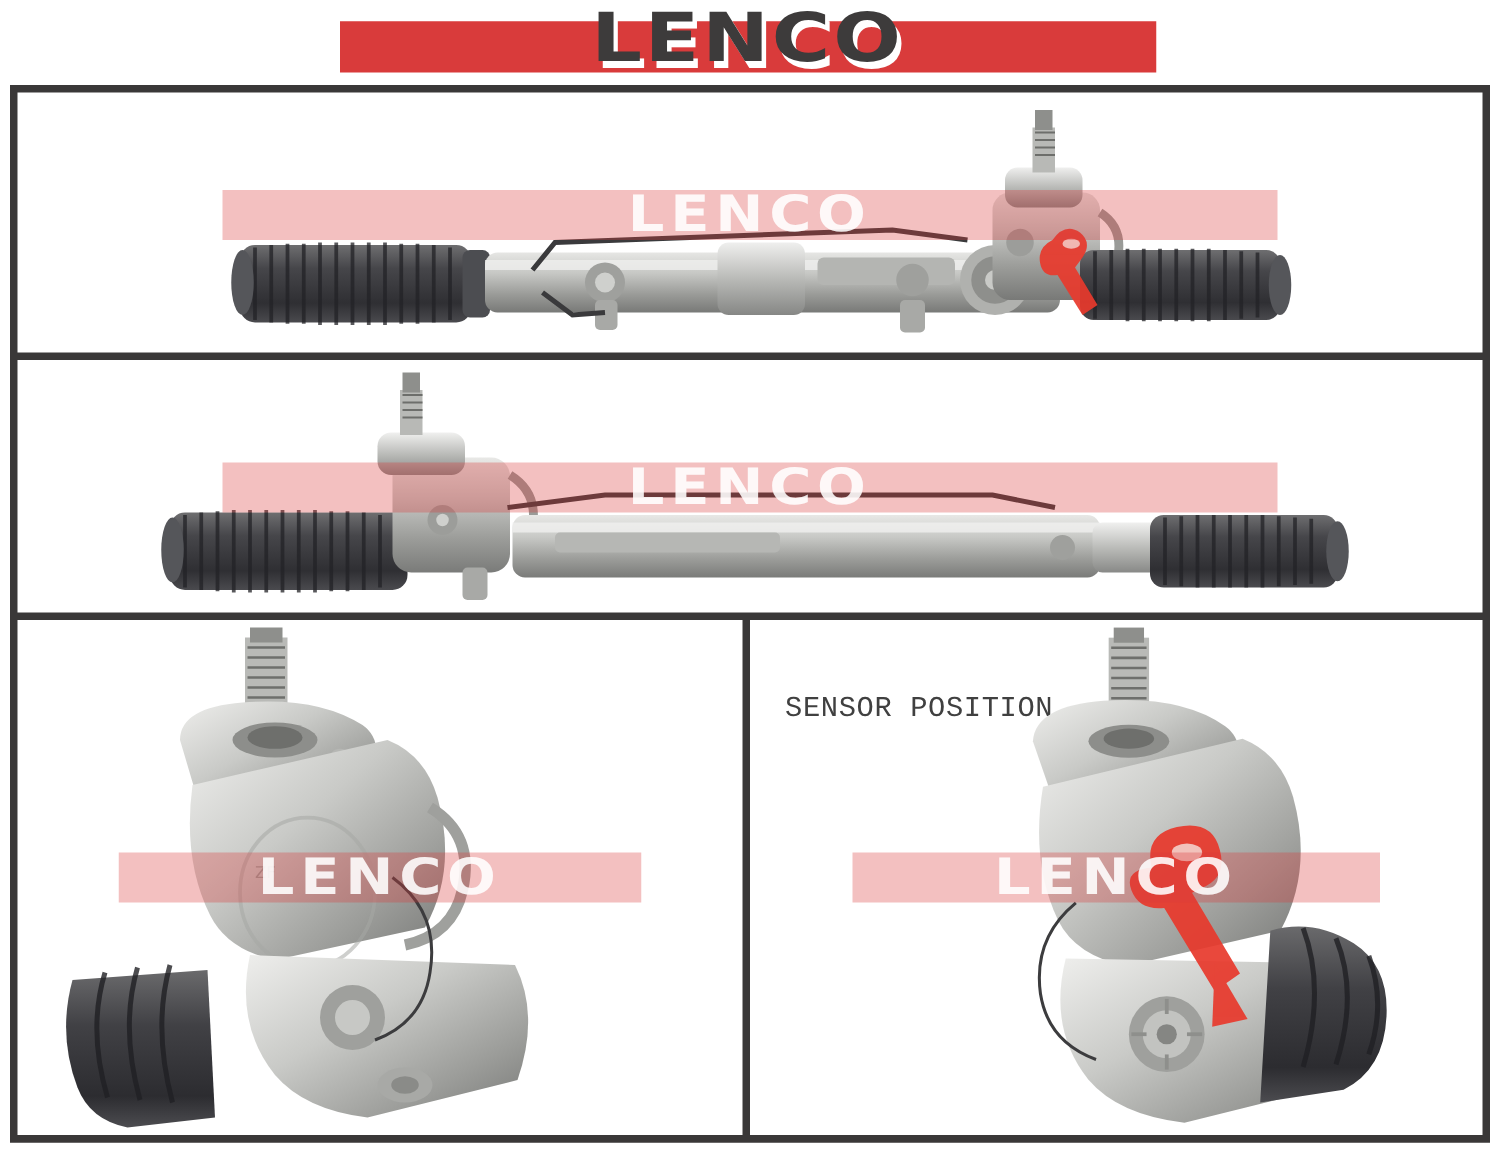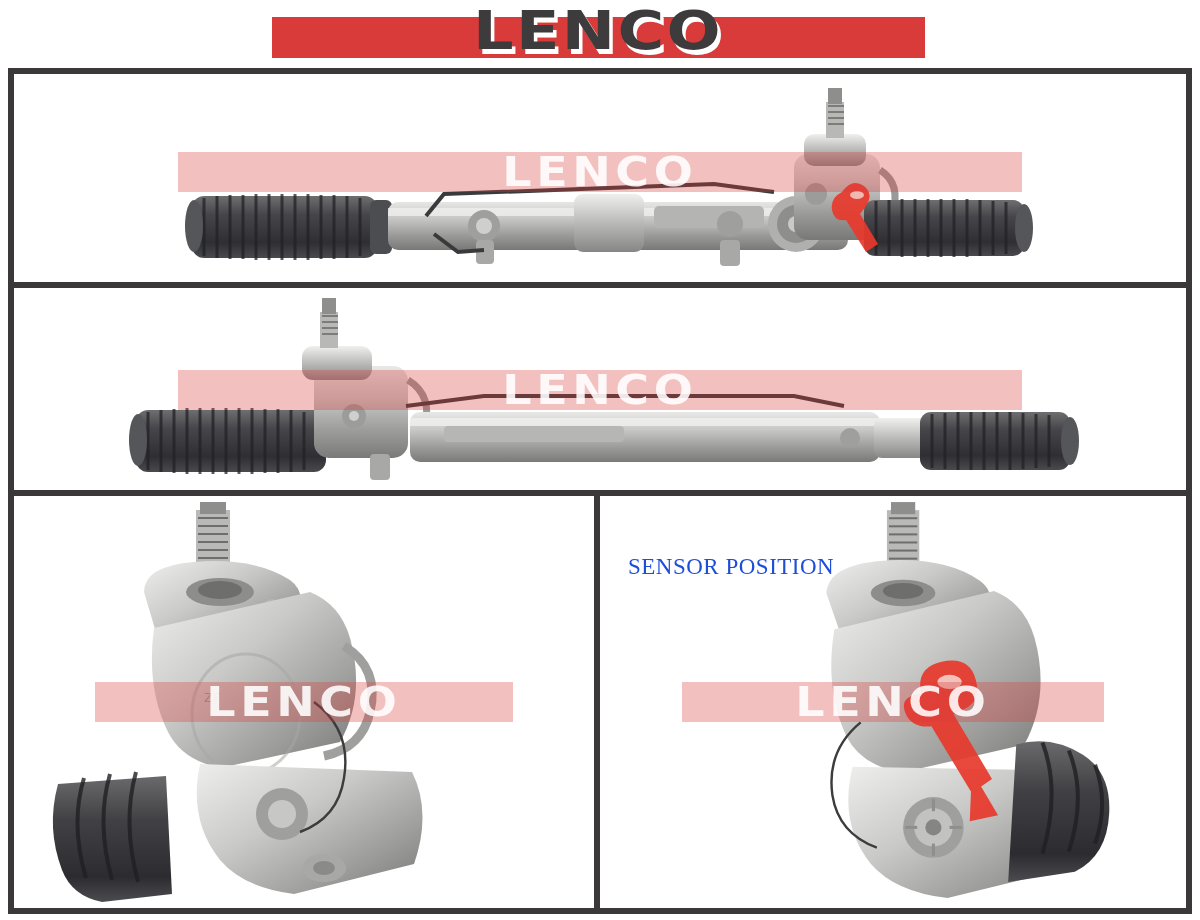--- a/index.html
+++ b/index.html
@@ -39,22 +39,22 @@
       pointer-events:none;}
   .wm-band{position:relative;width:72%;height:40px;background:rgba(217,59,59,.32);
       display:flex;align-items:center;justify-content:center;}
   .wm-band span{font-family:"DejaVu Sans",sans-serif;font-weight:bold;font-size:40px;
       letter-spacing:4px;color:rgba(255,255,255,.88);transform:scaleX(1.15);
       white-space:nowrap;line-height:1;}
 
   
   .art{position:absolute;inset:0;}
 
-  .lbl{position:absolute;color:#1d4ed8;font-size:23px;letter-spacing:.5px;
-       font-family:Liberation Serif, serif;white-space:nowrap;}
+  .lbl{position:absolute;color:#404040;font-size:23px;letter-spacing:.5px;
+       font-family:Liberation Mono, monospace;white-space:nowrap;}
 </style>
 </head>
 <body>
 
 <div class="sheet">
 
   <div class="logo-wrap">
     <div class="logo-banner"></div>
     <div class="logo-text">
       <span>LENCO</span>

